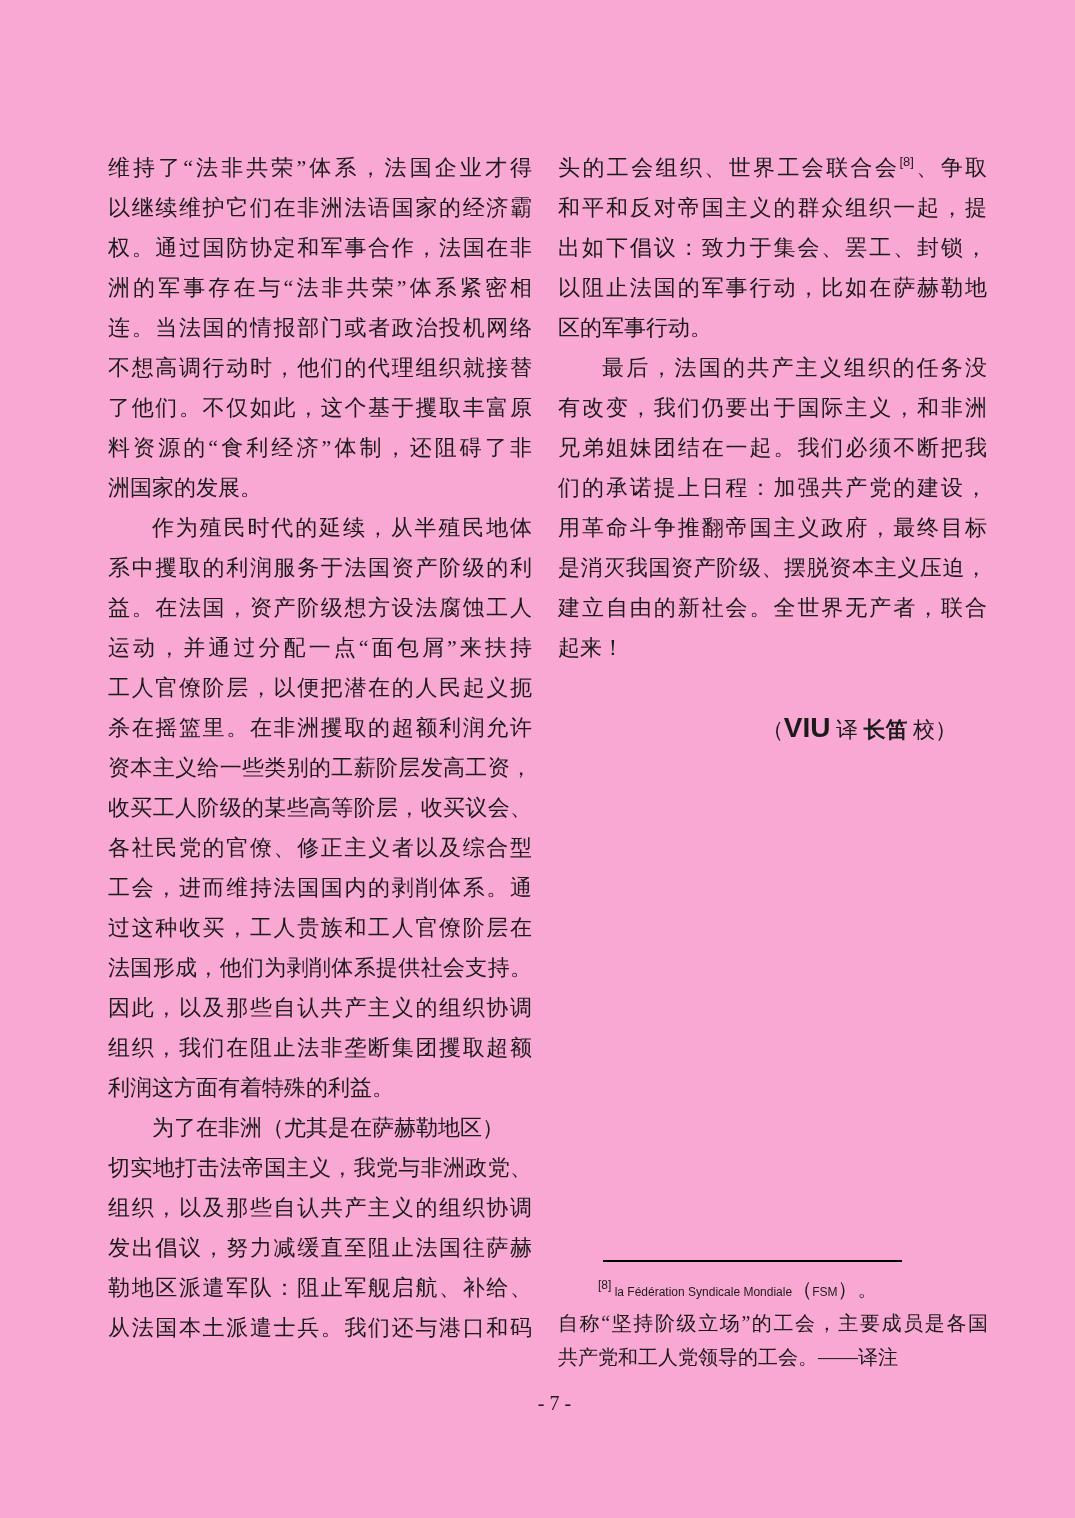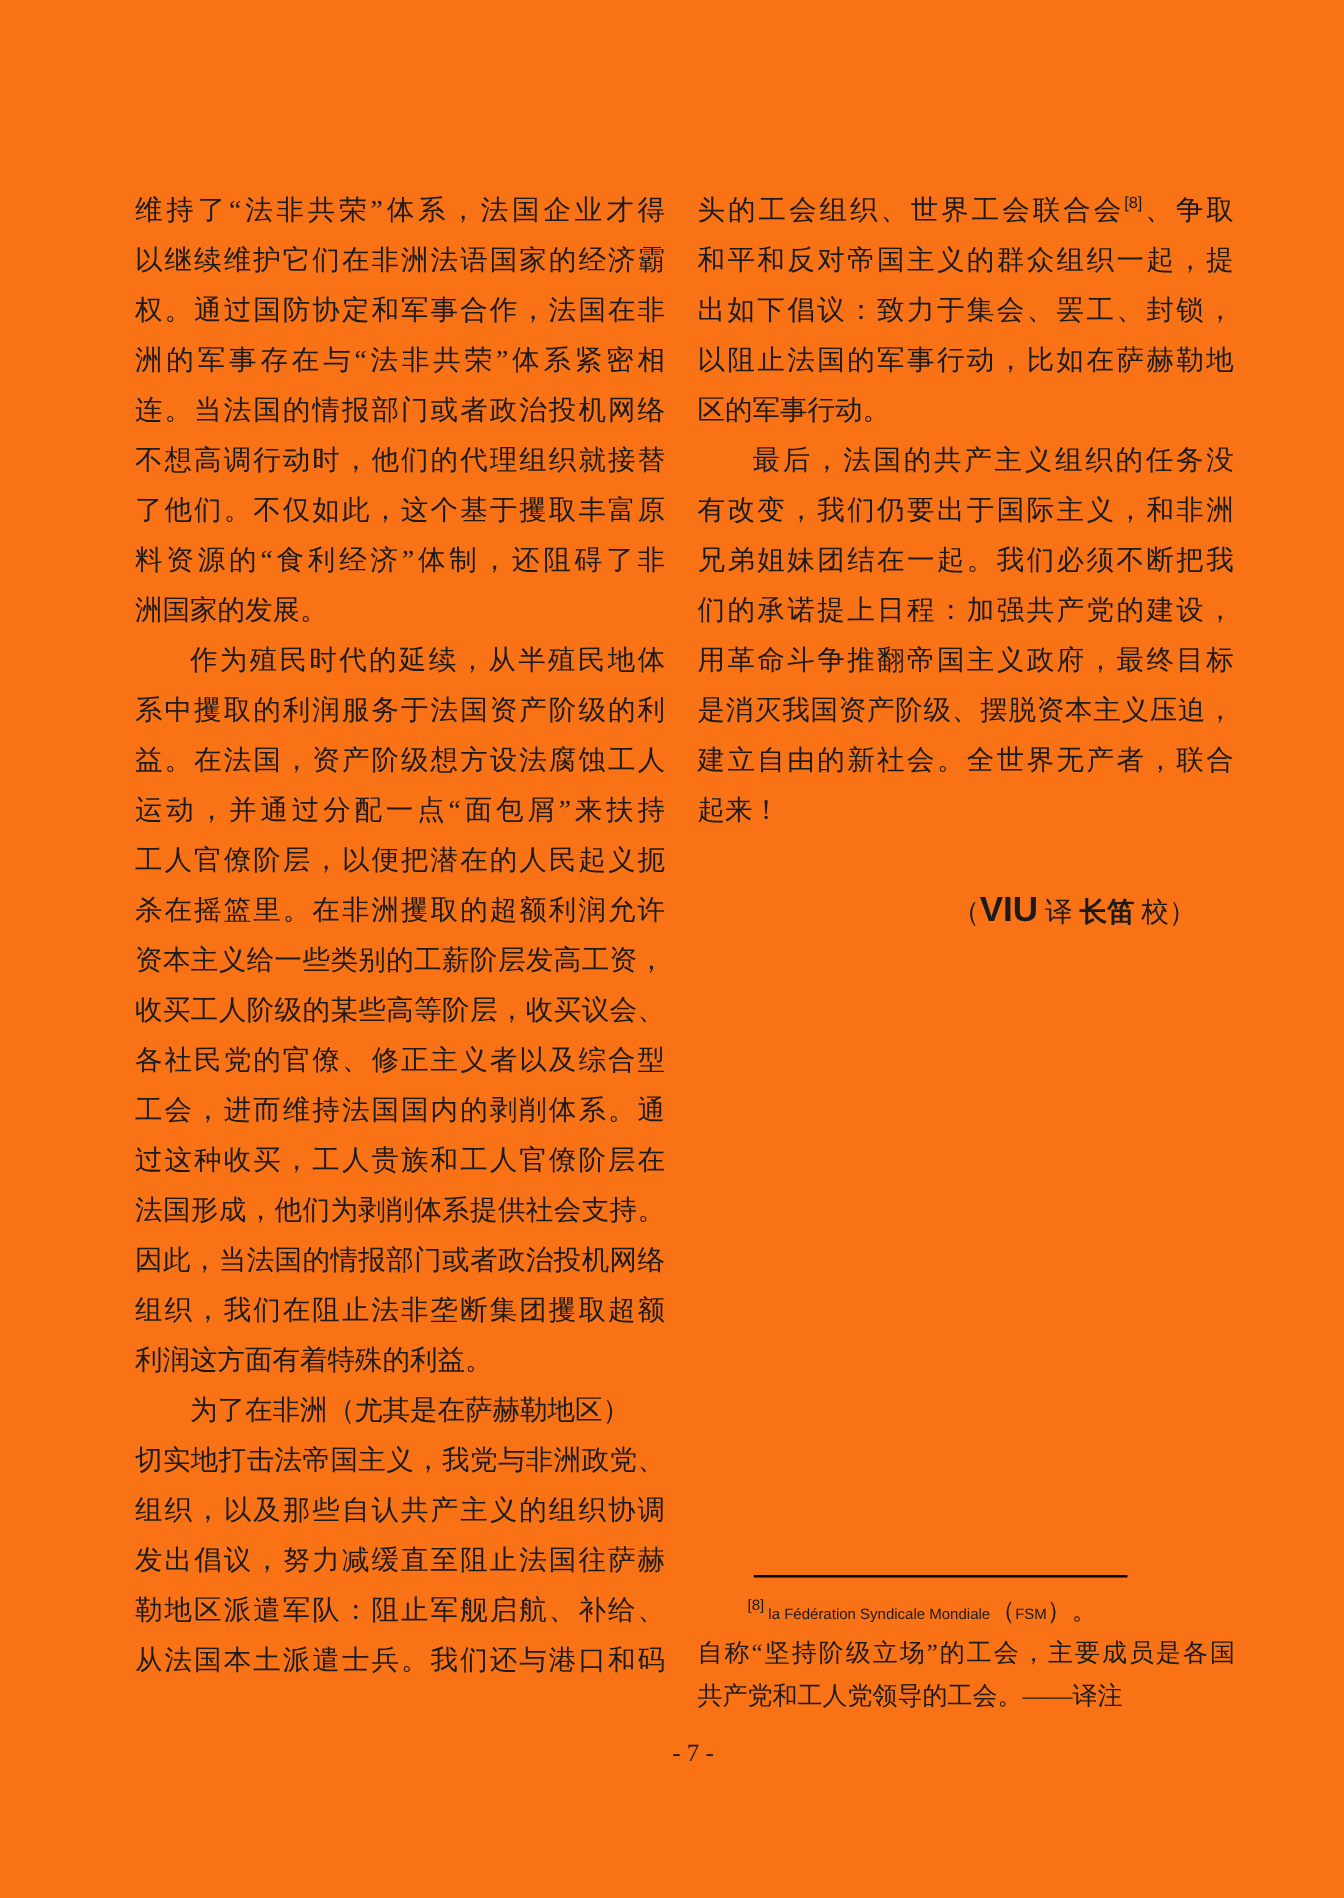--- a/index.html
+++ b/index.html
@@ -1,19 +1,19 @@
 <!DOCTYPE html>
 <html><head>
 <meta charset="utf-8">
 <style>
   html,body{margin:0;padding:0;background:#e8e8e8;}
   #page{
     position:relative;
     width:1075px;height:1518px;
-    background:#f97316;
+    background:#f9a8d4;
     font-family:"Liberation Serif","DejaVu Serif",serif;
     color:#1b1b1b;
     overflow:hidden;
   }
   .col{
     position:absolute;
     top:148px;
     width:429px;
     font-size:22px;
     line-height:40px;
@@ -101,21 +101,21 @@
       <div class="ln">益。在法国，资产阶级想方设法腐蚀工人</div>
       <div class="ln">运动，并通过分配一点“面包屑”来扶持</div>
       <div class="ln">工人官僚阶层，以便把潜在的人民起义扼</div>
       <div class="ln">杀在摇篮里。在非洲攫取的超额利润允许</div>
       <div class="ln">资本主义给一些类别的工薪阶层发高工资，</div>
       <div class="ln">收买工人阶级的某些高等阶层，收买议会、</div>
       <div class="ln">各社民党的官僚、修正主义者以及综合型</div>
       <div class="ln">工会，进而维持法国国内的剥削体系。通</div>
       <div class="ln">过这种收买，工人贵族和工人官僚阶层在</div>
       <div class="ln">法国形成，他们为剥削体系提供社会支持。</div>
-      <div class="ln">因此，当法国的情报部门或者政治投机网络</div>
+      <div class="ln">因此，以及那些自认共产主义的组织协调</div>
       <div class="ln">组织，我们在阻止法非垄断集团攫取超额</div>
       <div class="ln end">利润这方面有着特殊的利益。</div>
       <div class="ln ind end">为了在非洲（尤其是在萨赫勒地区）</div>
       <div class="ln">切实地打击法帝国主义，我党与非洲政党、</div>
       <div class="ln">组织，以及那些自认共产主义的组织协调</div>
       <div class="ln">发出倡议，努力减缓直至阻止法国往萨赫</div>
       <div class="ln">勒地区派遣军队：阻止军舰启航、补给、</div>
       <div class="ln">从法国本土派遣士兵。我们还与港口和码</div>
     </div>
 

